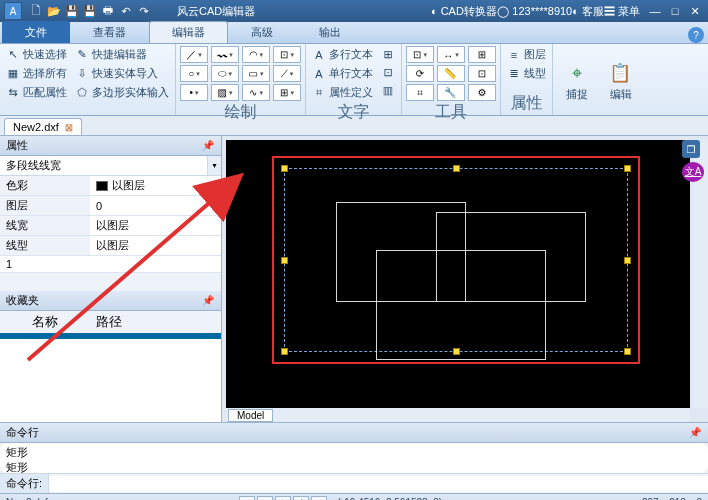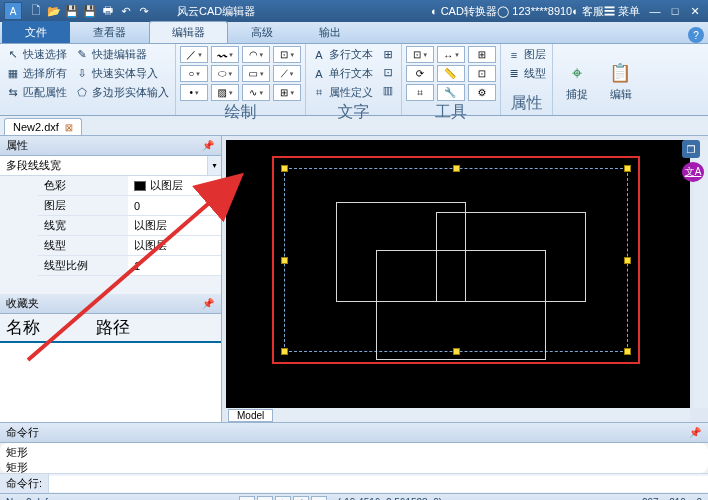--- a/index.html
+++ b/index.html
@@ -32,26 +32,26 @@
   .doc-tabs { height: 20px; background: #e4ecf6; display: flex; align-items: flex-end; border-bottom: 1px solid #9ab4d0; font-size: 11px; }
   .doc-tab { background: #fff; border: 1px solid #9ab4d0; border-bottom: none; padding: 2px 8px; margin-left: 4px; display: flex; align-items: center; gap: 6px; border-radius: 3px 3px 0 0; }
   .doc-tab .x { color: #c06a2a; font-size: 10px; }
   .workspace { display: flex; height: 286px; }
   .left-panels { width: 222px; display: flex; flex-direction: column; background: #eef3fa; border-right: 1px solid #9ab4d0; }
   .panel-hdr { background: linear-gradient(#dfe9f6,#c8d8ec); font-size: 11px; padding: 2px 6px; border-bottom: 1px solid #9ab4d0; display: flex; align-items: center; }
   .panel-hdr .pin { margin-left: auto; font-size: 10px; color: #4a6a8a; }
   .prop-combo { display: flex; border-bottom: 1px solid #cbd8e8; font-size: 11px; }
   .prop-combo span { flex: 1; padding: 2px 6px; background: #fff; }
   .prop-combo .car { width: 14px; background: #e6eef8; display: flex; align-items: center; justify-content: center; font-size: 8px; border-left: 1px solid #cbd8e8; }
-  .prop-grid { font-size: 11px; margin-left: 38px; }
+  .prop-grid { font-size: 11px; }
   .prow { display: flex; border-bottom: 1px solid #dbe4f0; }
   .prow .pk { width: 90px; padding: 2px 6px; background: #eef3fa; }
   .prow .pv { flex: 1; padding: 2px 6px; background: #fff; display: flex; align-items: center; gap: 4px; }
   .swatch { width: 12px; height: 10px; background: #000; border: 1px solid #666; }
-  .fav-hdr { display: flex; font-size: 17px; border-bottom: 2px solid #0369a1; }
+  .fav-hdr { display: flex; font-size: 13px; border-bottom: 6px solid #0369a1; text-align: center; }
   .fav-hdr div { padding: 2px 6px; }
   .fav-body { flex: 1; background: #fff; min-height: 60px; }
   .canvas-wrap { flex: 1; display: flex; flex-direction: column; background: #dfe8f3; position: relative; }
   .canvas-tools { position: absolute; right: 4px; top: 4px; display: flex; flex-direction: column; gap: 4px; z-index: 5; }
   .ctool { width: 18px; height: 18px; background: #3a6ea5; border-radius: 3px; color: #fff; display: flex; align-items: center; justify-content: center; font-size: 10px; }
   .ctool.round { border-radius: 50%; width: 22px; height: 20px; background: #a21caf; text-decoration: underline; }
   .canvas { flex: 1; background: #000; margin: 4px 18px 0 4px; position: relative; overflow: hidden; }
   .sel-outer { position: absolute; border: 2px solid #e03030; left: 46px; top: 16px; width: 368px; height: 208px; }
   .sel-dash { position: absolute; border: 1px dashed #7aa7d8; left: 58px; top: 28px; width: 344px; height: 184px; }
   .rect { position: absolute; border: 1px solid #d8d8d8; }
@@ -284,21 +284,20 @@
         </div>
       <div class="prow">
           <div class="pk">线宽</div>
           <div class="pv">以图层</div>
         </div>
       <div class="prow">
           <div class="pk">线型</div>
           <div class="pv">以图层</div>
         </div>
       <div class="prow">
-          <div class="pk">线型比例</div>
           <div class="pv">1</div>
         </div>
     </div>
     <div style="flex:0 0 18px;background:#eef3fa"></div>
     <div class="panel-hdr">
       <span>收藏夹</span>
         <span class="pin">📌</span>
     </div>
     <div class="fav-hdr">
       <div style="width:90px">名称</div>

